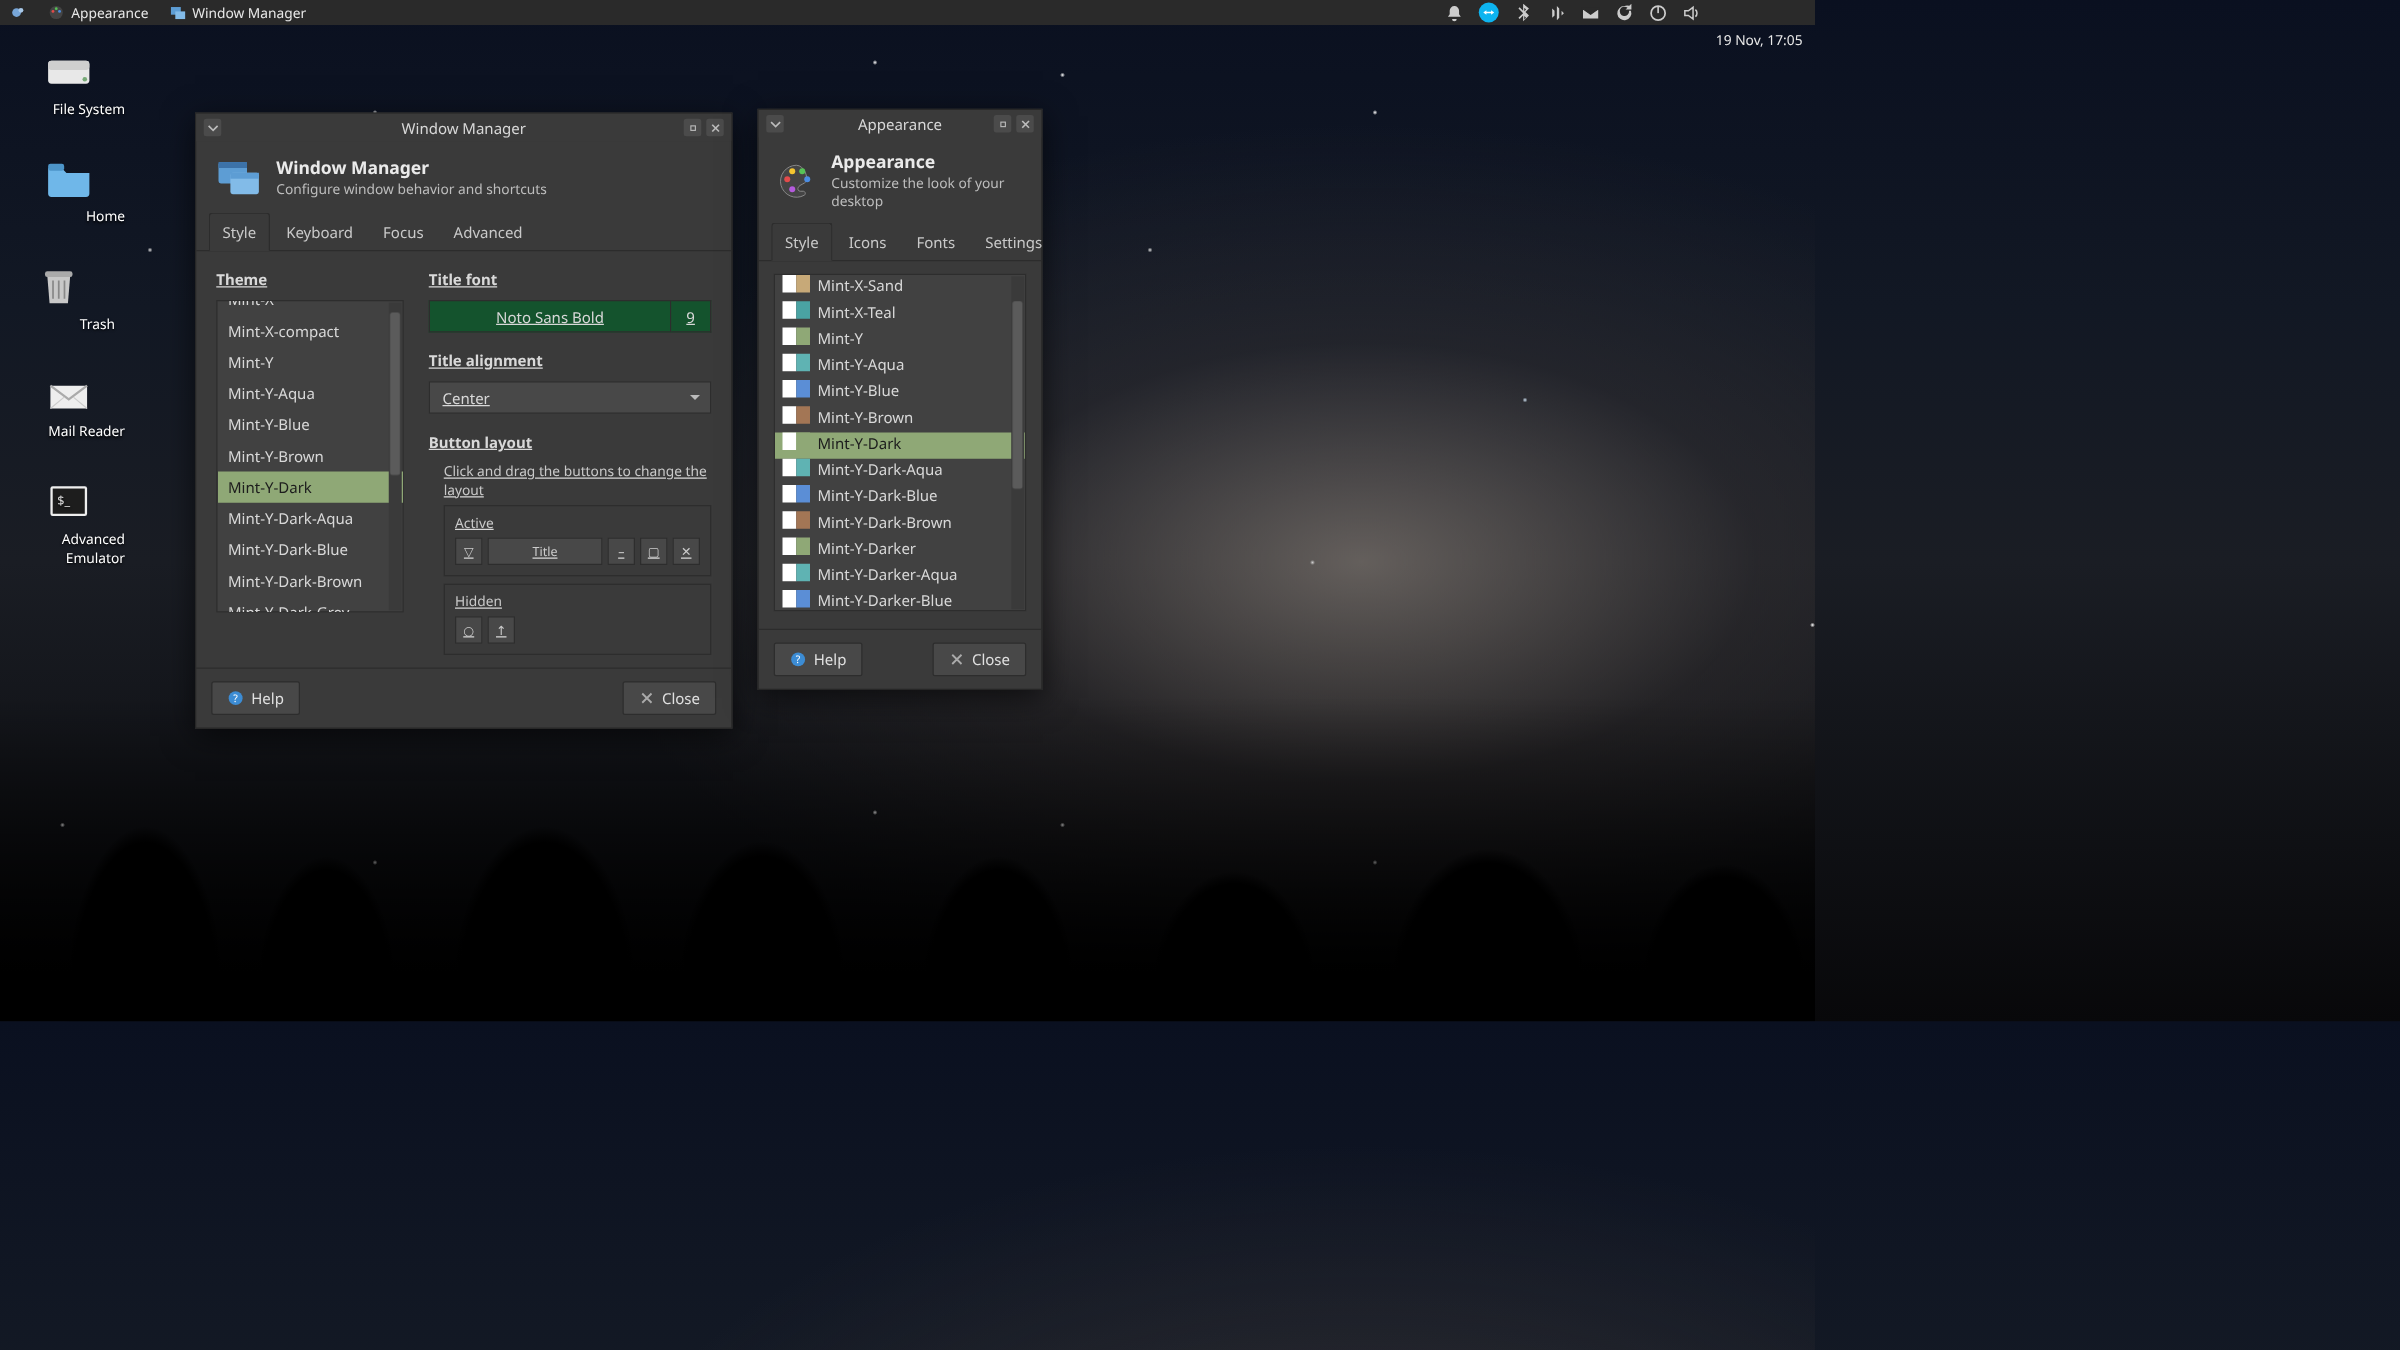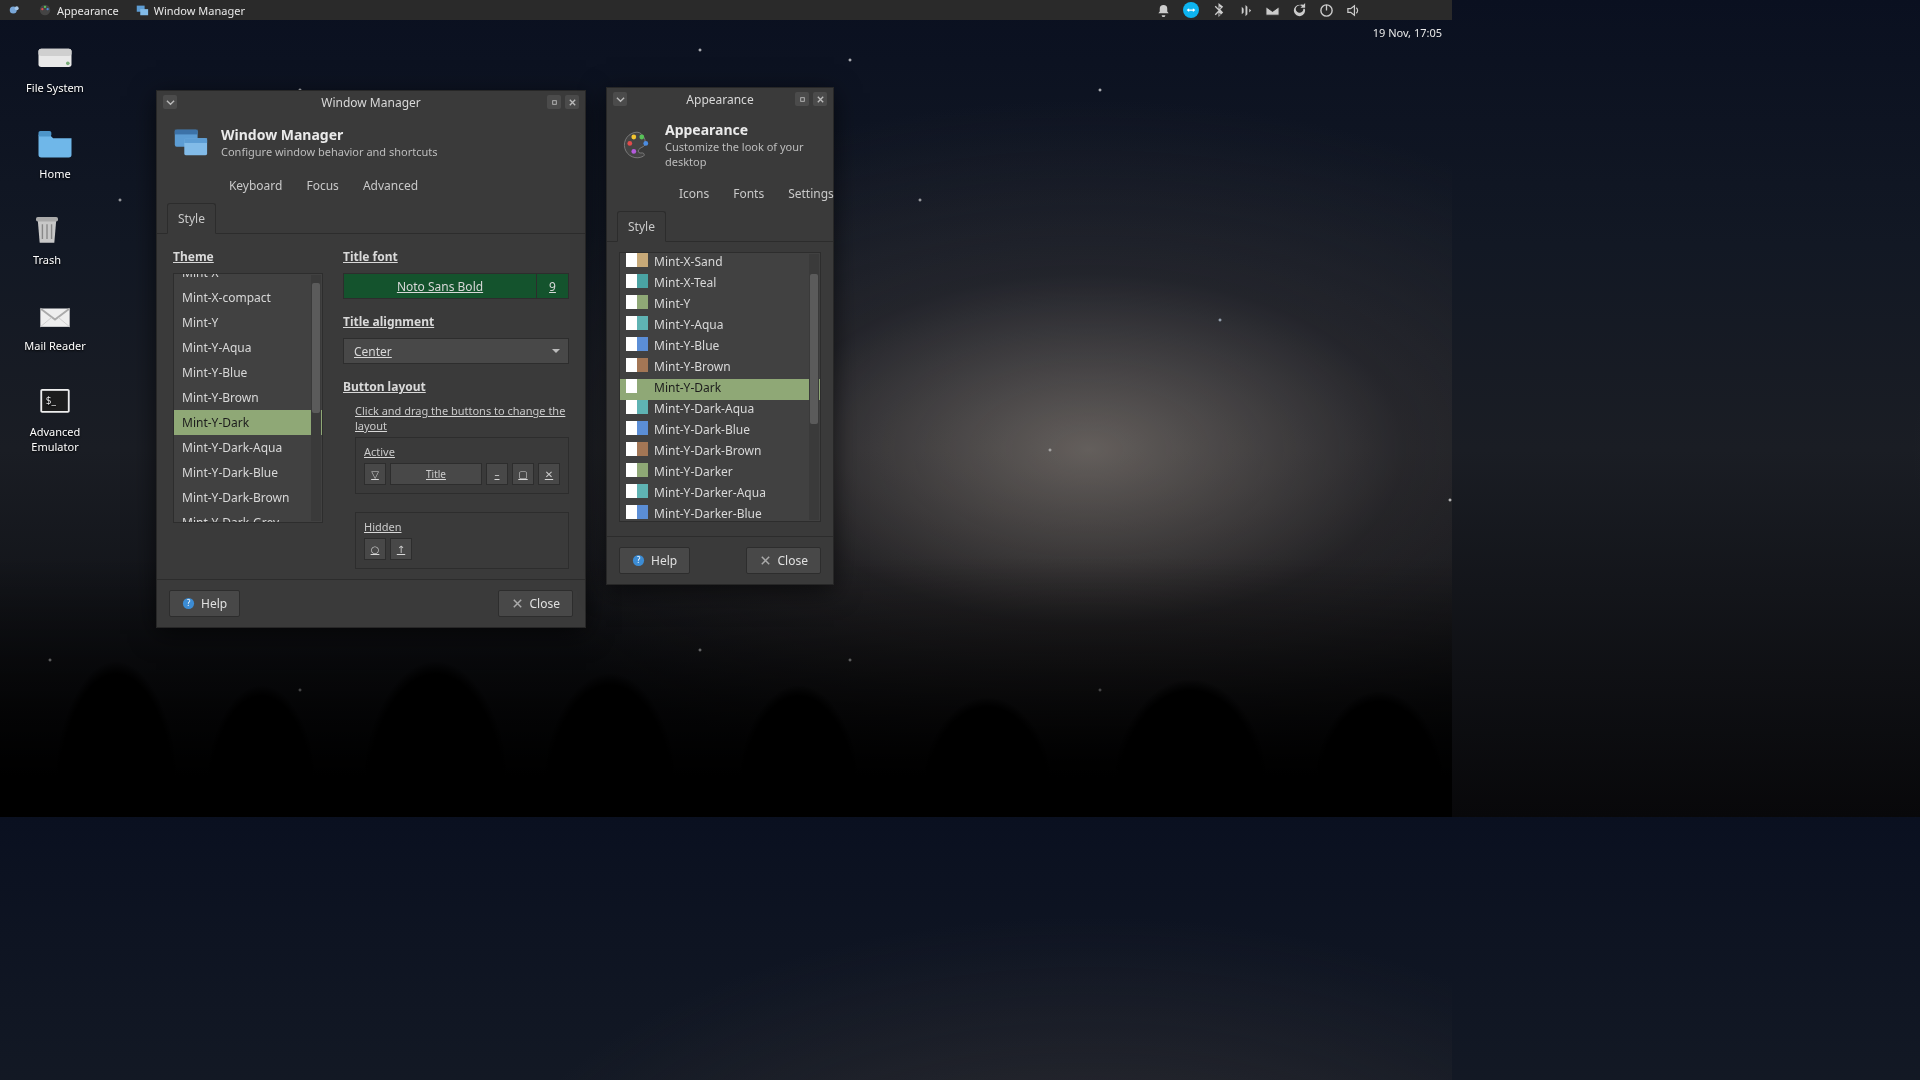--- a/index.html
+++ b/index.html
@@ -49,42 +49,42 @@
 
 .panel { position:absolute; top:0; left:0; right:0; height:20px; background:#2a2a2a; display:flex; align-items:center; font-size:11px; color:#e8e8e8; z-index:1000;}
 .panel .tbtn { display:flex; align-items:center; gap:5px; padding:0 8px; height:100%; cursor:default;}
 .panel .ticon { width:14px; height:14px; display:inline-flex; align-items:center; justify-content:center;}
 .panel-right { margin-left:auto; display:flex; align-items:center; gap:12px; padding-right:10px;}
 .panel-right .ticon { width:15px; height:15px; color:#ccc;}
 .tv-badge{width:16px;height:16px;border-radius:50%;background:#0db4f0;display:flex;align-items:center;justify-content:center;}
 .tv-badge svg{width:10px;height:10px;color:#fff;}
 
 
-.dicon { position:absolute; width:90px; text-align:center; color:#fff; font-size:11px; text-shadow:0 1px 2px #000;}
+.dicon { position:absolute; width:90px; text-align:right; color:#fff; font-size:11px; text-shadow:0 1px 2px #000;}
 .dicon .dimg{ width:48px; height:40px; margin:0 auto 4px; display:flex; align-items:center; justify-content:center;}
 .dimg svg{width:44px;height:40px;}
 
 
 .win { position:absolute; background:#3a3a3a; border:1px solid #272727; box-shadow:0 6px 24px rgba(0,0,0,.6); font-size:12px; color:#d8d8d8;}
 .titlebar { height:22px; background:#3a3a3a; display:flex; align-items:center; position:relative; font-size:12px;}
 .titlebar .tb-l,.titlebar .tb-r{width:46px;display:flex;gap:4px;align-items:center;}
 .titlebar .tb-l{padding-left:6px;}
 .titlebar .tb-r{justify-content:flex-end;padding-right:6px;}
 .titlebar .tb-title{flex:1;text-align:center;}
 .tb-btn{width:14px;height:14px;background:#4b4b4b;border-radius:2px;display:flex;align-items:center;justify-content:center;color:#bbb;}
 .tb-btn svg{width:9px;height:9px;}
 
 .win-hdr { display:flex; gap:12px; padding:10px 14px 8px; align-items:center;}
 .win-hdr-ico{width:38px;height:38px;display:flex;align-items:center;justify-content:center;}
 .win-hdr h2{font-size:14px;font-weight:bold;color:#eaeaea;}
 .win-hdr p{font-size:11px;color:#bdbdbd;}
 
 .tabs{display:flex;border-bottom:1px solid #2c2c2c;padding:0 10px;gap:2px;}
 .tab{padding:6px 10px;font-size:12px;color:#c9c9c9;border:1px solid transparent;position:relative;top:1px;cursor:default;}
-.tab.active{background:#3a3a3a;border-color:#2c2c2c;border-bottom-color:#3a3a3a;border-radius:3px 3px 0 0;margin-top:33px;}
+.tab.active{background:#3a3a3a;border-color:#2c2c2c;border-bottom-color:#3a3a3a;border-radius:3px 3px 0 0;}
 
 .body{padding:14px 16px 6px;display:flex;gap:20px;text-decoration:underline;}
 .col{display:flex;flex-direction:column;}
 .section-label{font-weight:bold;color:#d9d9d9;margin-bottom:8px;font-size:12px;}
 
 .listbox{background:#414141;border:1px solid #2d2d2d;width:150px;height:250px;overflow:hidden;position:relative;}
 .listbox .scroller{position:absolute;inset:0;overflow-y:auto;}
 .item{padding:4px 8px;font-size:12px;color:#d8d8d8;cursor:default;white-space:nowrap;}
 .item.selected{background:#8fa876;color:#1d1d1d;}
 
@@ -338,21 +338,21 @@
         <div class="layout-box">
           <div class="small-lab">Active</div>
           <div class="lobtns">
             <div class="lobt">▽</div>
             <div class="lobt title">Title</div>
             <div class="lobt">–</div>
             <div class="lobt">▢</div>
             <div class="lobt">✕</div>
           </div>
         </div>
-        <div class="layout-box" style="margin-top:18px;">
+        <div class="layout-box" style="margin-top:6px;">
           <div class="small-lab">Hidden</div>
           <div class="lobtns">
             <div class="lobt">○</div>
             <div class="lobt">↑</div>
           </div>
         </div>
       </div>
     </div>
   </div>
   <div class="footer">

